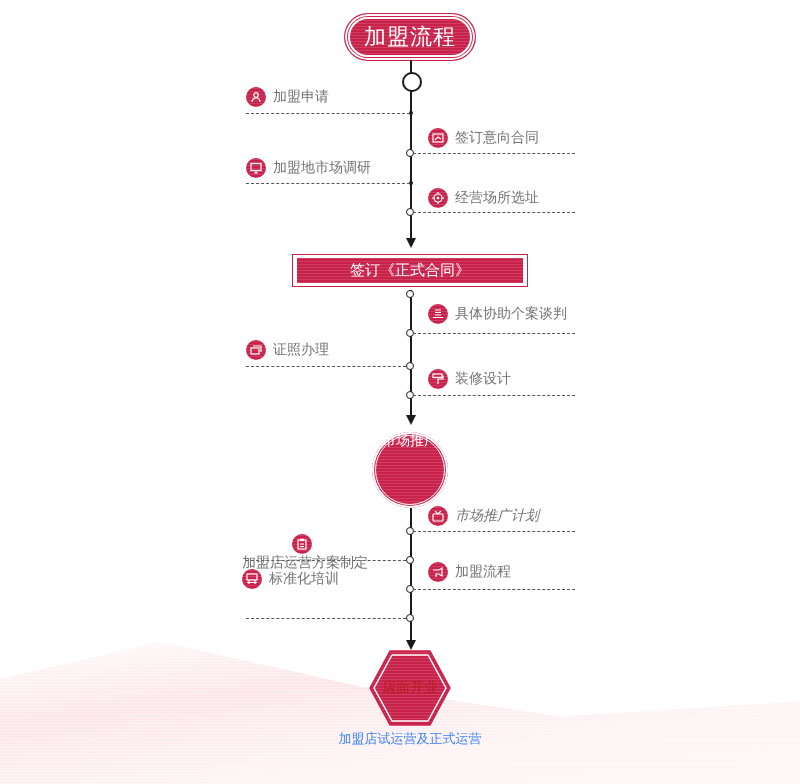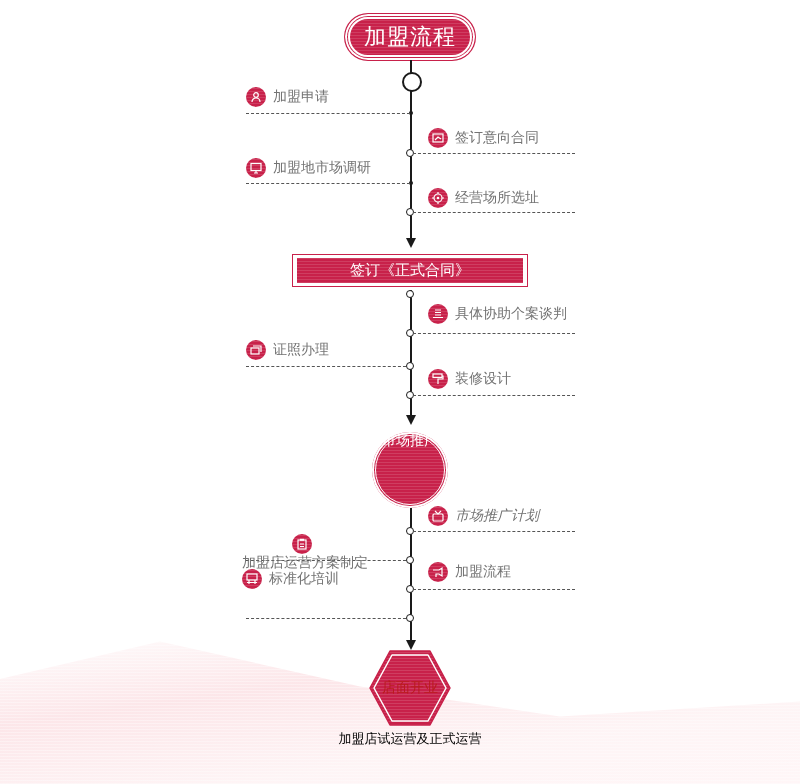--- a/index.html
+++ b/index.html
@@ -67,21 +67,21 @@
     }
     .hex-wrap { position: absolute; left: 368px; top: 649px; width: 84px; height: 78px; }
     .hex-wrap svg { position: absolute; left: 0; top: 0; }
     .hex-label {
       position: absolute; left: 0; top: 0; width: 84px; height: 78px;
       display: flex; align-items: center; justify-content: center;
       color: #b91c1c; font-size: 14px;
     }
     .caption {
       position: absolute; left: 310px; top: 730px; width: 200px; text-align: center;
-      font-size: 13px; color: #000000;
+      font-size: 13px; color: #3b82f6;
     }
     .step { position: absolute; display: flex; align-items: center; height: 22px; }
     .step .ico {
       width: 20px; height: 20px; border-radius: 50%; margin-right: 7px; flex: 0 0 20px;
       display: flex; align-items: center; justify-content: center;
     }
     .step .ico svg { width: 12px; height: 12px; }
     .step .lbl { font-size: 14px; color: #737373; white-space: nowrap; }
   </style>
 </head>

